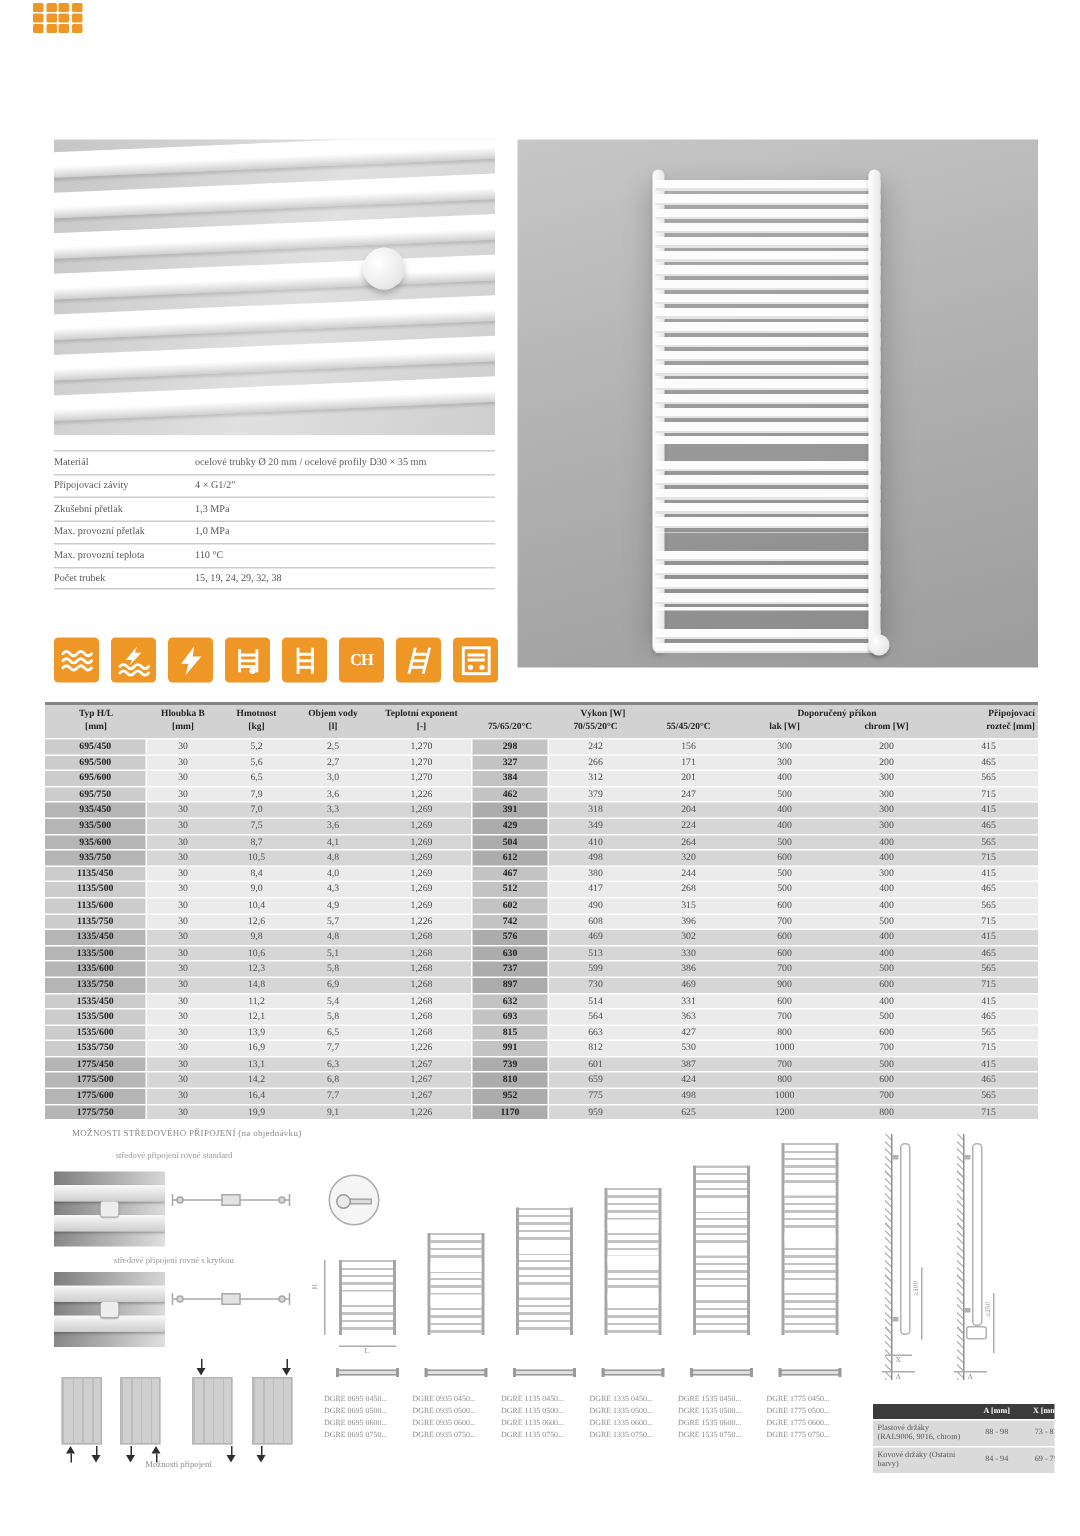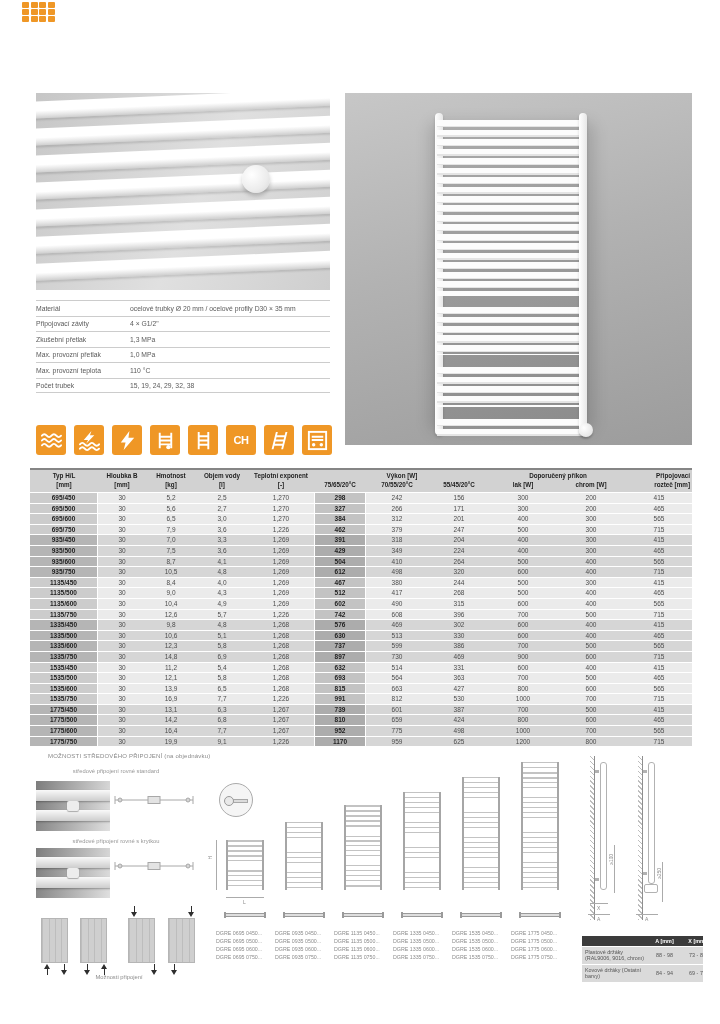--- a/index.html
+++ b/index.html
@@ -1,18 +1,18 @@
 <!DOCTYPE html>
 <html><head>
 <meta charset="utf-8">
 <style>
   *{box-sizing:border-box;margin:0;padding:0;}
   html,body{background:#fff;}
   .page{position:relative;width:703px;height:1024px;background:#fff;overflow:hidden;
-        font-family:Liberation Sans, sans-serif;color:#444;}
+        font-family:Liberation Serif, serif;color:#444;}
 
   
   .logo{position:absolute;left:22px;top:2px;display:grid;grid-template-columns:repeat(4,7px);grid-auto-rows:5.5px;gap:1.5px;}
   .logo .tile{background:#ef9726;border-radius:1px;}
 
   
   .photoL{position:absolute;left:36px;top:93px;width:294px;height:197px;overflow:hidden;
           background:linear-gradient(115deg,#c6c6c6,#e0e0e0 55%,#cecece);}
   .tubes{position:absolute;left:-14px;top:2px;width:330px;transform:rotate(-2.5deg);}
   .tube{height:17px;border-radius:8px;margin-bottom:10px;

